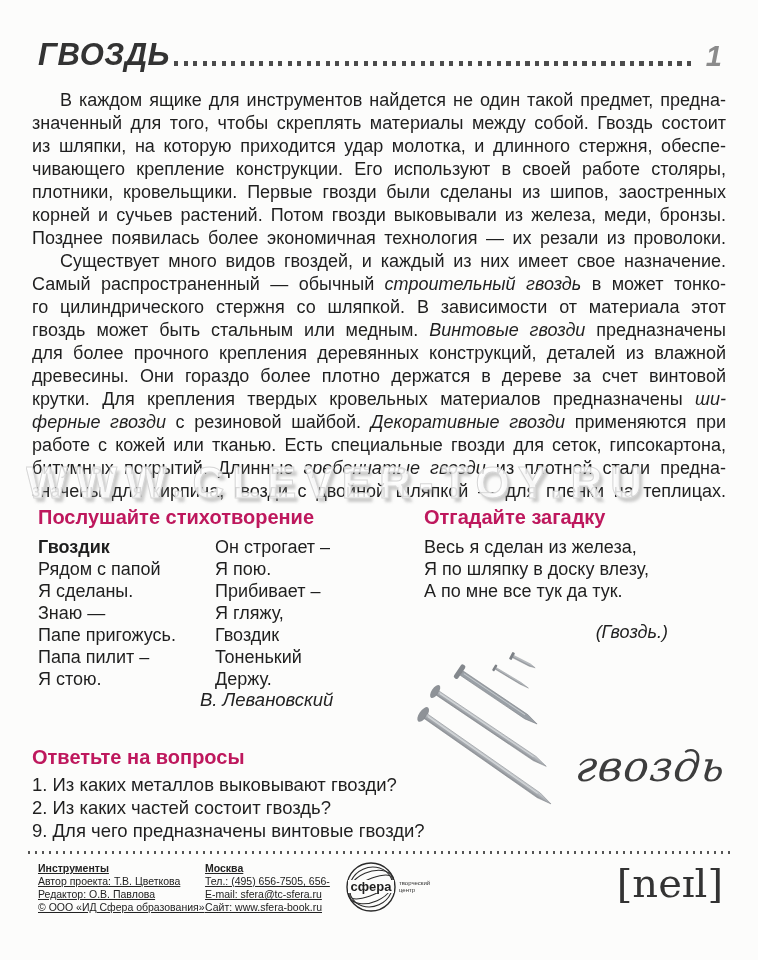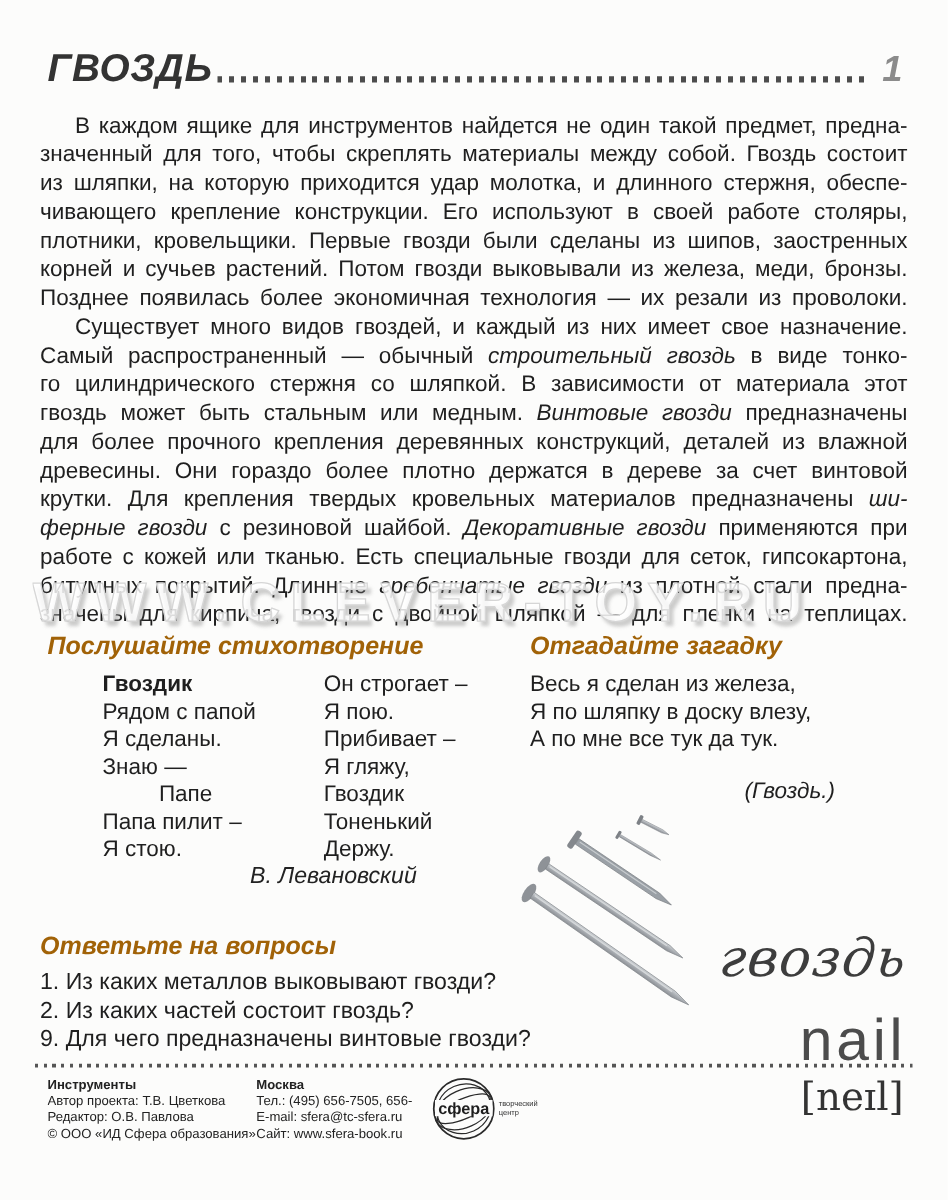--- a/index.html
+++ b/index.html
@@ -19,50 +19,50 @@
   .line{font-size:18px; line-height:23px; height:23px; overflow:hidden;
     text-align:justify; text-align-last:justify; white-space:normal;}
   .para .line:first-child{text-indent:28px;}
   .it{font-style:italic;}
   
   .watermark{position:absolute; left:26px; top:458px; width:718px; white-space:nowrap; overflow:hidden;
     font-size:44px; font-weight:bold; letter-spacing:8px; color:rgba(255,255,255,.82);
     -webkit-text-stroke:1px #d6d6d6; text-shadow:3px 4px 3px rgba(130,130,130,.4);
     pointer-events:none; z-index:5;}
   
-  .sec-head{font-size:20px; font-weight:bold; font-style:italic; color:#a16207;}
+  .sec-head{font-size:20px; font-weight:bold; color:#be185d;}
   
   .poem{position:absolute; left:38px; top:506px; width:370px;}
   .poem-cols{display:flex; margin-top:7px;}
   .pcol-left{width:177px;}
   .pcol-right{flex:1;}
-  .poem .line{text-align:center; text-align-last:left; font-size:18px; line-height:22px; height:22px;margin-left:44px;}
+  .poem .line{text-align:right; text-align-last:left; font-size:18px; line-height:22px; height:22px;}
   .pcol-left .line:first-child{font-weight:bold;}
   .poem-author{position:absolute; left:162px; top:183px; font-style:italic; font-size:18.5px; color:#222;text-align:center;}
   
   .riddle{position:absolute; left:424px; top:506px; width:272px;}
   .riddle-lines{margin-top:7px;}
   .riddle .line{text-align:left; text-align-last:left; font-size:18px; line-height:22px; height:22px;}
   .riddle-answer{font-style:italic; font-size:18px; text-align:right; padding-right:28px; margin-top:20px;}
   
   .questions{position:absolute; left:32px; top:746px; width:450px;}
   .questions .line{text-align:center; text-align-last:left; font-size:18.5px; line-height:23px; height:23px;}
   .questions .sec-head{margin-bottom:4px;}
   
   .nails{position:absolute; left:398px; top:636px; z-index:2;}
   
   .vocab-ru{position:absolute; right:33px; top:742px; font-family:"DejaVu Serif",serif;
     font-style:italic; font-size:42px; color:#3d3d3d; letter-spacing:1px; transform:skewX(-6deg);}
   .vocab-en{position:absolute; right:33px; top:804px; font-size:47px; color:#4c4c4c; letter-spacing:3px;}
-  .vocab-tr{position:absolute; right:35px; top:860px; font-family:"DejaVu Serif",serif; font-size:31px; color:#333;}
+  .vocab-tr{position:absolute; right:35px; top:860px; font-family:"DejaVu Serif",serif; font-size:40px; color:#333;}
   
   .separator{position:absolute; left:28px; top:851px; width:702px; height:3px;
     background:repeating-linear-gradient(90deg,#555 0 2.5px,transparent 2.5px 7px);}
   .footer{position:absolute; left:38px; top:862px; display:flex;}
-  .fcol{font-size:10.5px; line-height:13px; color:#222;}
+  .fcol{font-size:10.5px; line-height:13px; color:#222;text-decoration:underline;}
   .fcol .line{font-size:10.5px; line-height:13px; height:13px; text-align:left; text-align-last:left;}
   .fcol .line:first-child{font-weight:bold;}
   .fcol1{width:167px;}
   .fcol2{width:125px;}
   .flogo{margin-left:14px; margin-top:-2px;}
 </style>
 </head>
 <body>
 
 <div class="page">
@@ -78,21 +78,21 @@
         <div class="line"><span>В каждом ящике для инструментов найдется не один такой предмет, предна-</span></div>
         <div class="line"><span>значенный для того, чтобы скреплять материалы между собой. Гвоздь состоит</span></div>
         <div class="line"><span>из шляпки, на которую приходится удар молотка, и длинного стержня, обеспе-</span></div>
         <div class="line"><span>чивающего крепление конструкции. Его используют в своей работе столяры,</span></div>
         <div class="line"><span>плотники, кровельщики. Первые гвозди были сделаны из шипов, заостренных</span></div>
         <div class="line"><span>корней и сучьев растений. Потом гвозди выковывали из железа, меди, бронзы.</span></div>
         <div class="line"><span>Позднее появилась более экономичная технология — их резали из проволоки.</span></div>
       </div>
     <div class="para">
         <div class="line"><span>Существует много видов гвоздей, и каждый из них имеет свое назначение.</span></div>
-        <div class="line"><span>Самый распространенный — обычный </span><span class="it">строительный гвоздь</span><span> в виде тонко-</span></div>
+        <div class="line"><span>Самый распространенный — обычный </span><span class="it">строительный гвоздь</span><span> в может тонко-</span></div>
         <div class="line"><span>го цилиндрического стержня со шляпкой. В зависимости от материала этот</span></div>
         <div class="line"><span>гвоздь может быть стальным или медным. </span><span class="it">Винтовые гвозди</span><span> предназначены</span></div>
         <div class="line"><span>для более прочного крепления деревянных конструкций, деталей из влажной</span></div>
         <div class="line"><span>древесины. Они гораздо более плотно держатся в дереве за счет винтовой</span></div>
         <div class="line"><span>крутки. Для крепления твердых кровельных материалов предназначены </span><span class="it">ши-</span></div>
         <div class="line"><span class="it">ферные гвозди</span><span> с резиновой шайбой. </span><span class="it">Декоративные гвозди</span><span> применяются при</span></div>
         <div class="line"><span>работе с кожей или тканью. Есть специальные гвозди для сеток, гипсокартона,</span></div>
         <div class="line"><span>битумных покрытий. Длинные </span><span class="it">гребенчатые гвозди</span><span> из плотной стали предна-</span></div>
         <div class="line"><span>значены для кирпича, гвозди с двойной шляпкой — для пленки на теплицах.</span></div>
       </div>
@@ -176,21 +176,20 @@
   <div class="questions">
     <div class="sec-head">Ответьте на вопросы</div>
     <div>
         <div class="line"><span>1. Из каких металлов выковывают гвозди?</span></div>
         <div class="line"><span>2. Из каких частей состоит гвоздь?</span></div>
         <div class="line"><span>9. Для чего предназначены винтовые гвозди?</span></div>
       </div>
   </div>
 
   <div class="vocab-ru">гвоздь</div>
-  <div class="vocab-en">nail</div>
   <div class="vocab-tr">[neɪl]</div>
 
   <div class="separator"></div>
   <div class="footer">
     <div class="fcol fcol1">
         <div class="line"><span>Инструменты</span></div>
         <div class="line"><span>Автор проекта: Т.В. Цветкова</span></div>
         <div class="line"><span>Редактор: О.В. Павлова</span></div>
         <div class="line"><span>© ООО «ИД Сфера образования»</span></div>
       </div>

